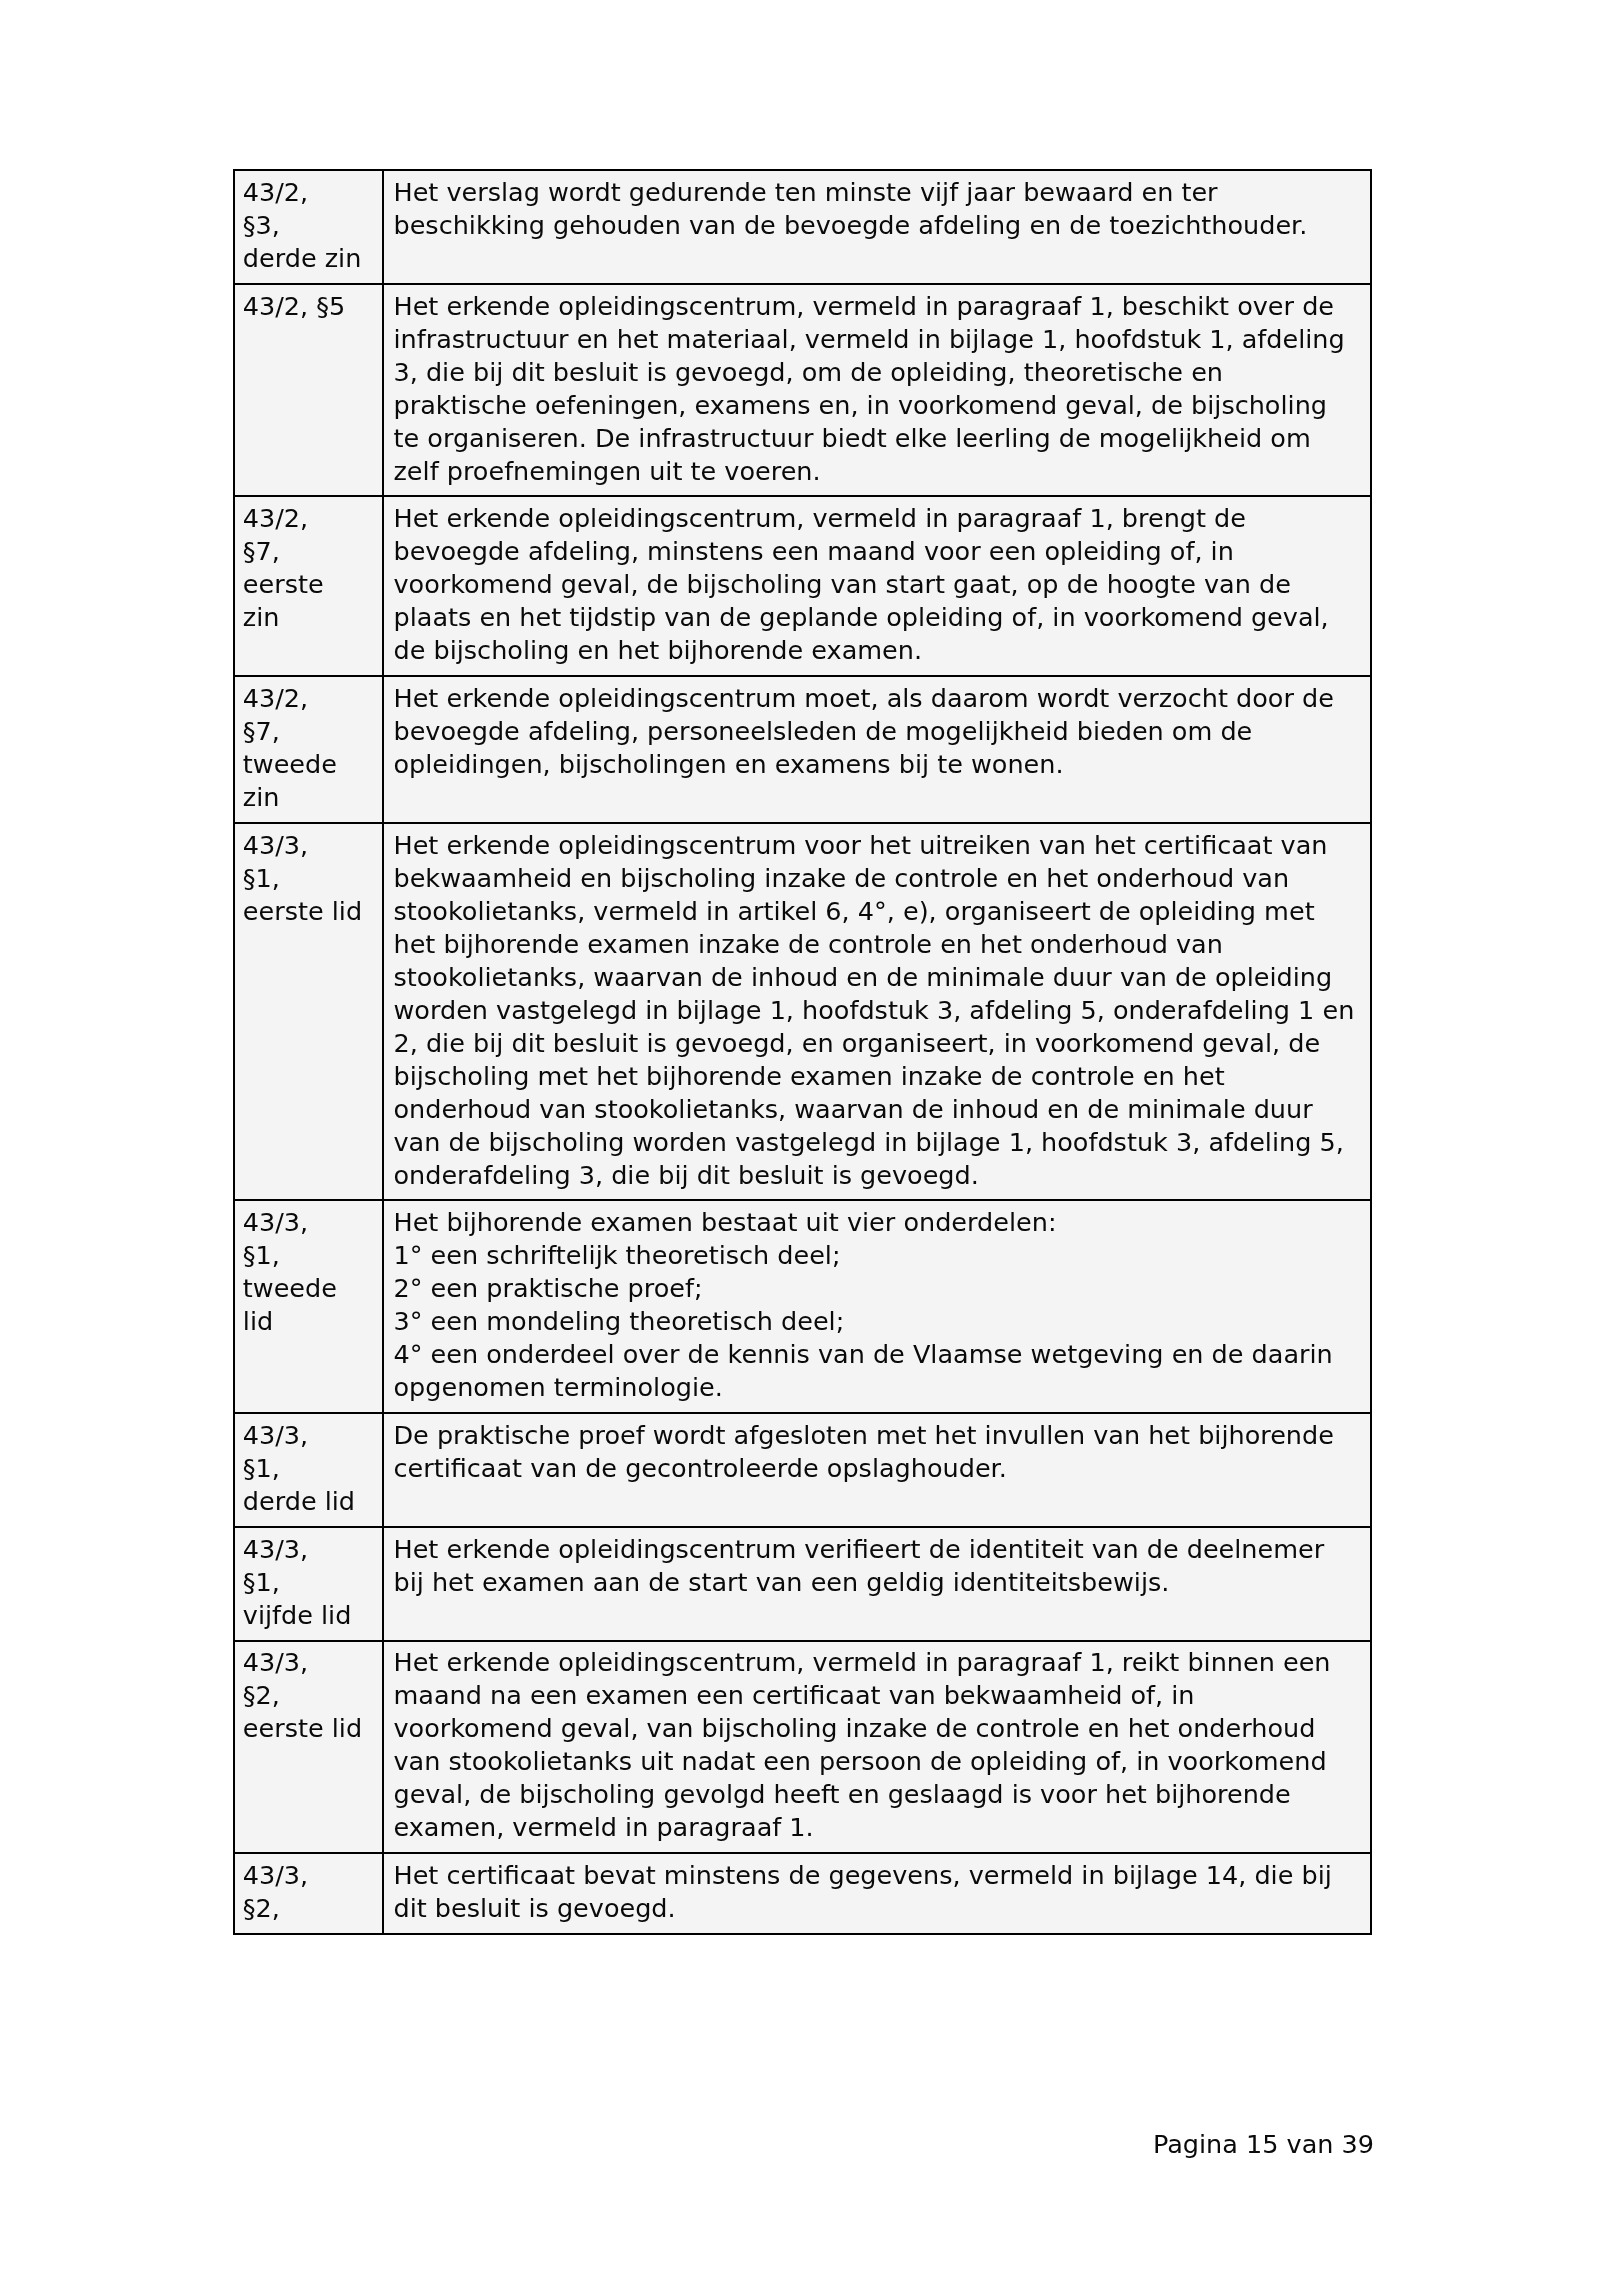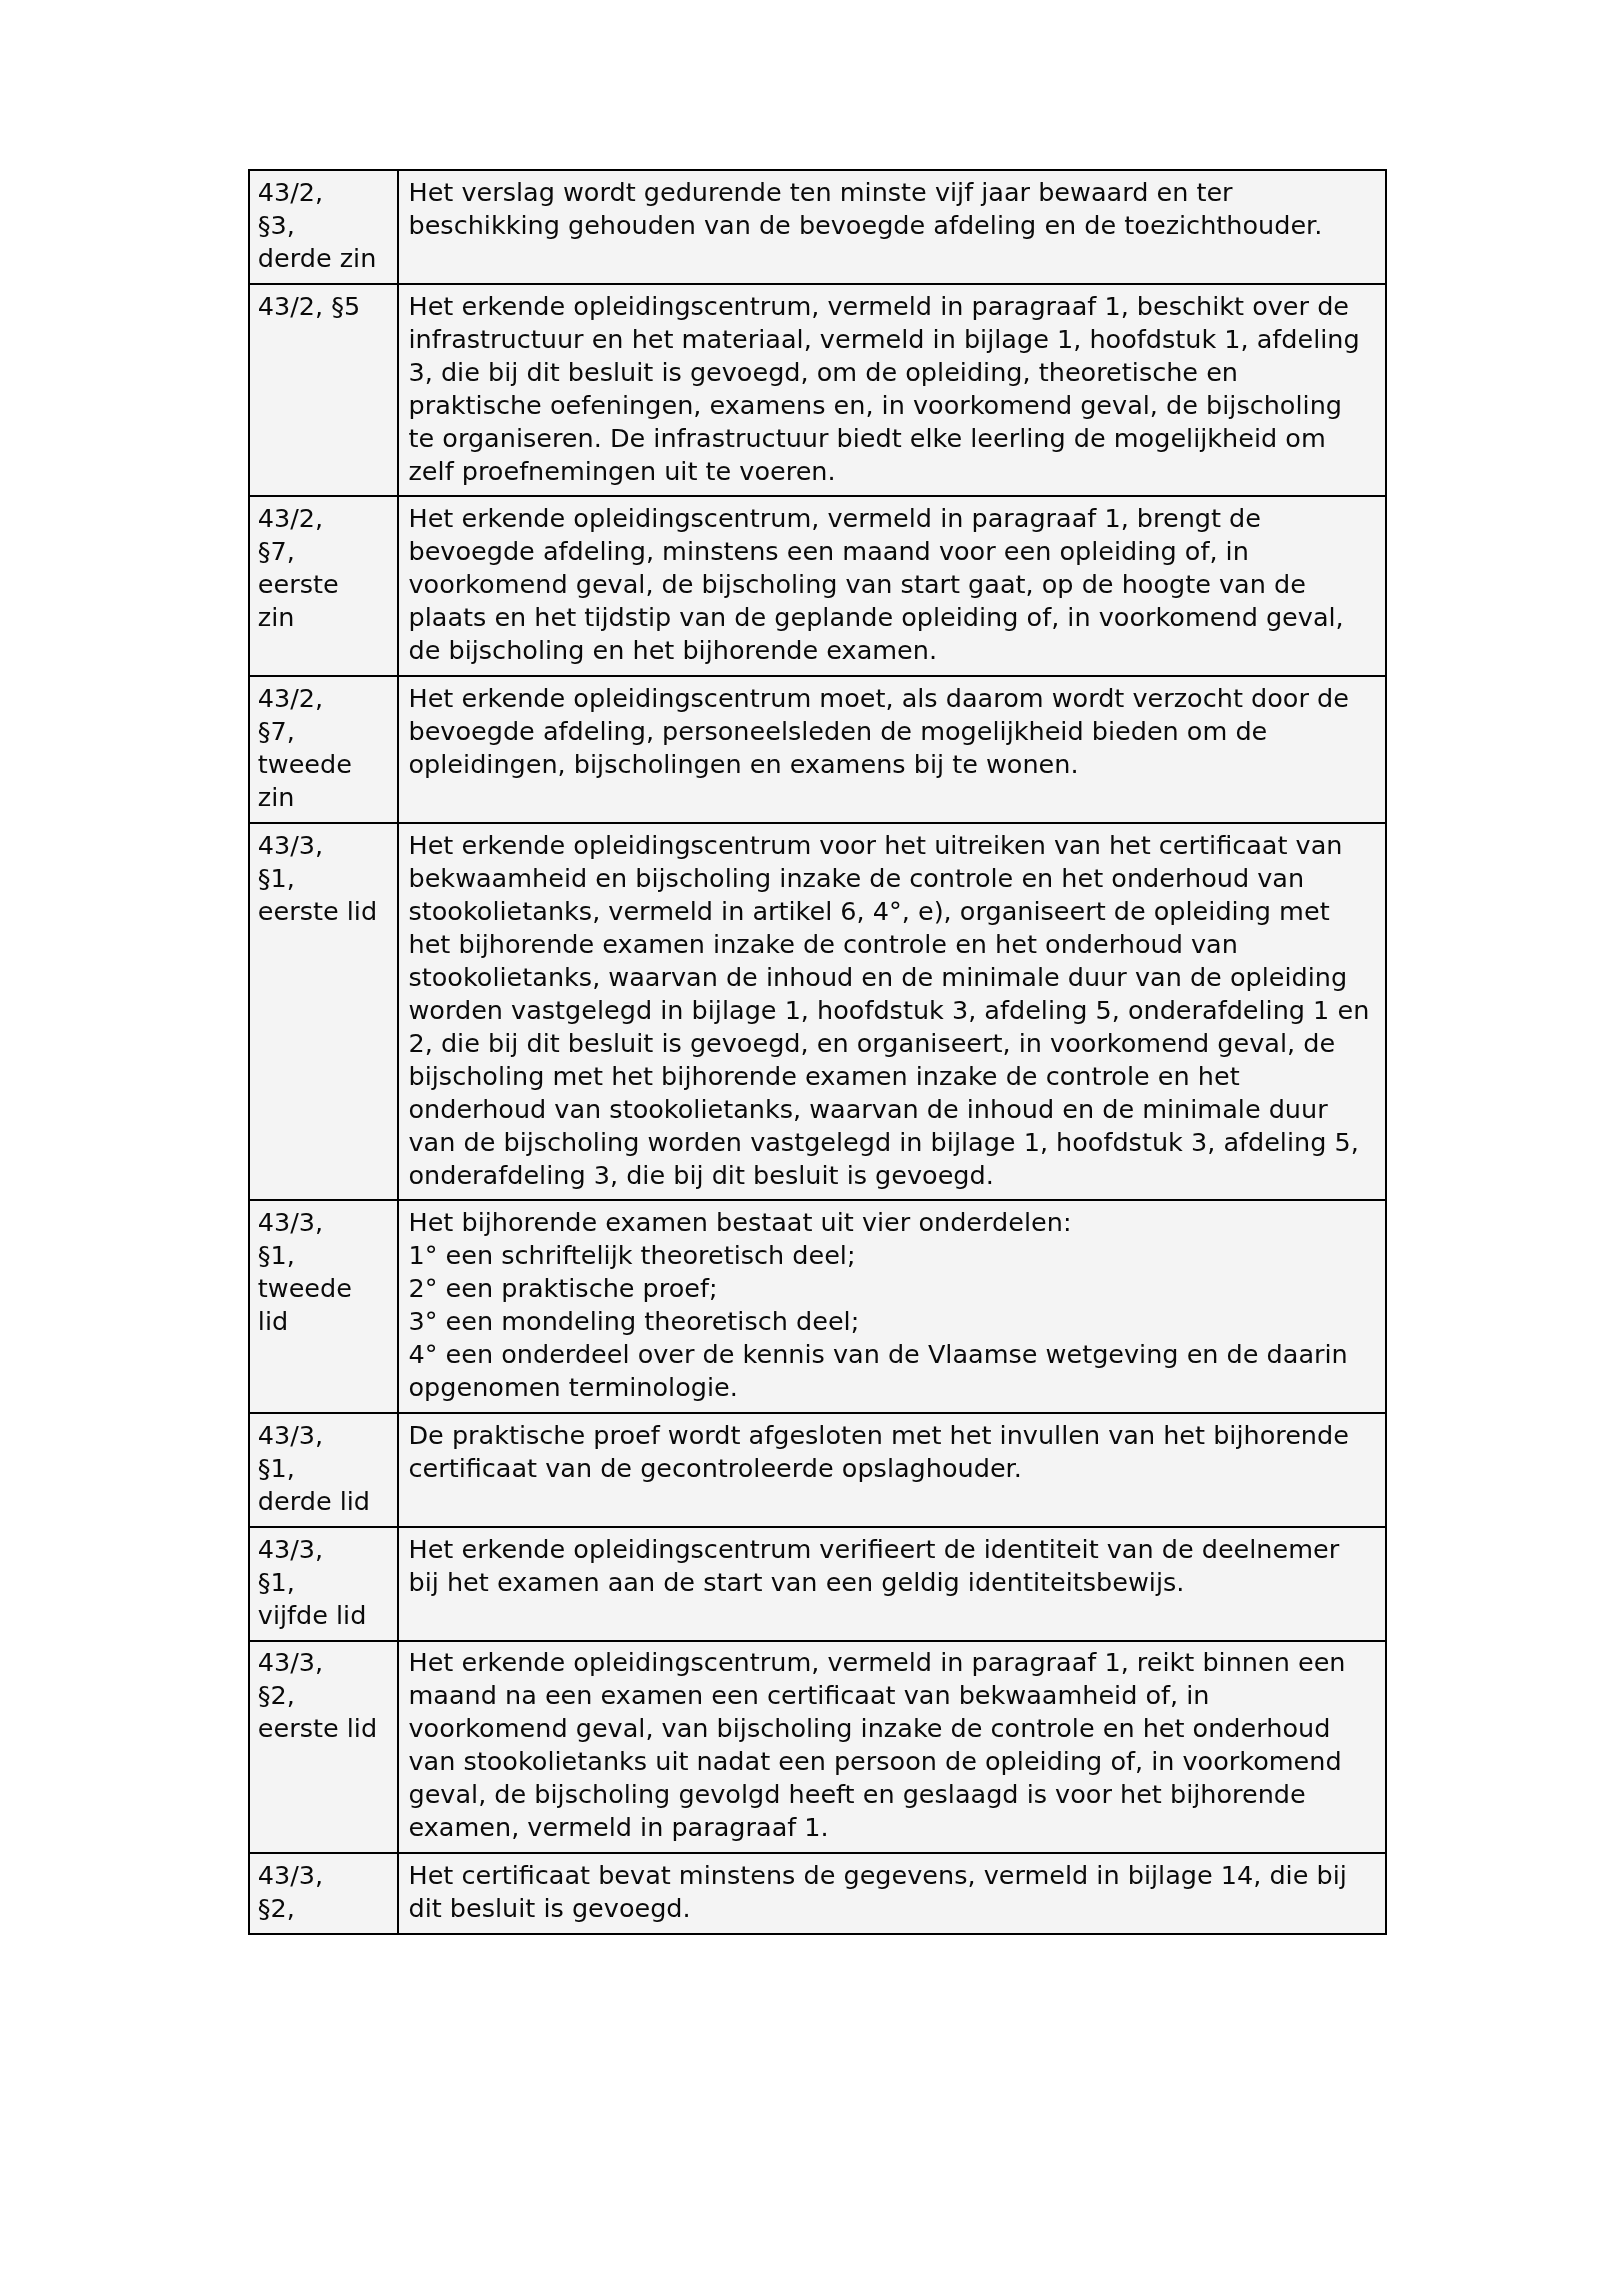--- a/index.html
+++ b/index.html
@@ -10,21 +10,21 @@
   .page {
     position: relative;
     width: 1621px;
     height: 2293px;
     background: #ffffff;
     font-family: "DejaVu Sans", "Liberation Sans", sans-serif;
     color: #0a0a0a;
   }
   .provisions-table {
     position: absolute;
-    left: 248px;
+    left: 233px;
     top: 169px;
     width: 1139px;
     border-collapse: collapse;
     table-layout: fixed;
     background: #f4f4f4;
     padding-left: 40px;
   }
   .provisions-table td {
     border: 2px solid #000000;
     vertical-align: top;
@@ -122,15 +122,16 @@
         <td class="text-cell">Het erkende opleidingscentrum, vermeld in paragraaf 1, reikt binnen een maand na een examen een certificaat van bekwaamheid of, in voorkomend geval, van bijscholing inzake de controle en het onderhoud van stookolietanks uit nadat een persoon de opleiding of, in voorkomend geval, de bijscholing gevolgd heeft en geslaagd is voor het bijhorende examen, vermeld in paragraaf 1.</td>
       </tr>
       <tr>
         <td class="ref-cell">43/3,
 §2,</td>
         <td class="text-cell">Het certificaat bevat minstens de gegevens, vermeld in bijlage 14, die bij dit besluit is gevoegd.</td>
       </tr>
     </tbody>
   </table>
 
+  <div class="page-footer">Pagina 15 van 39</div>
 
 </div>
 
 
 </body></html>

